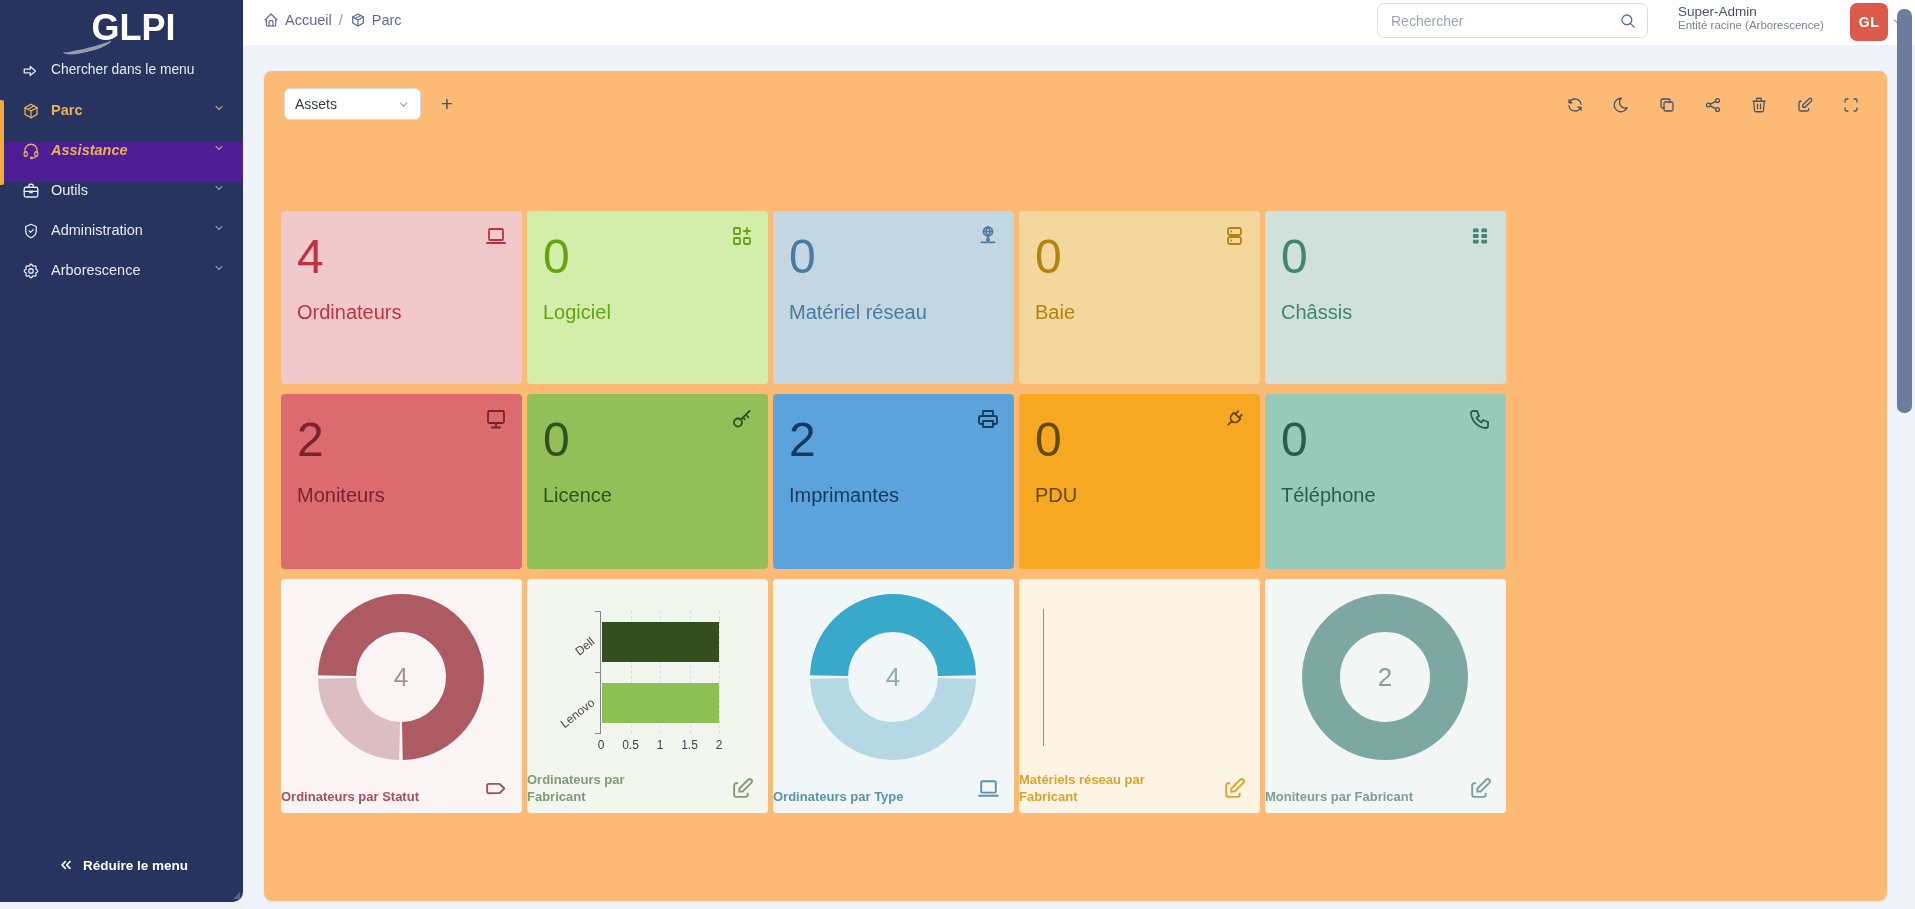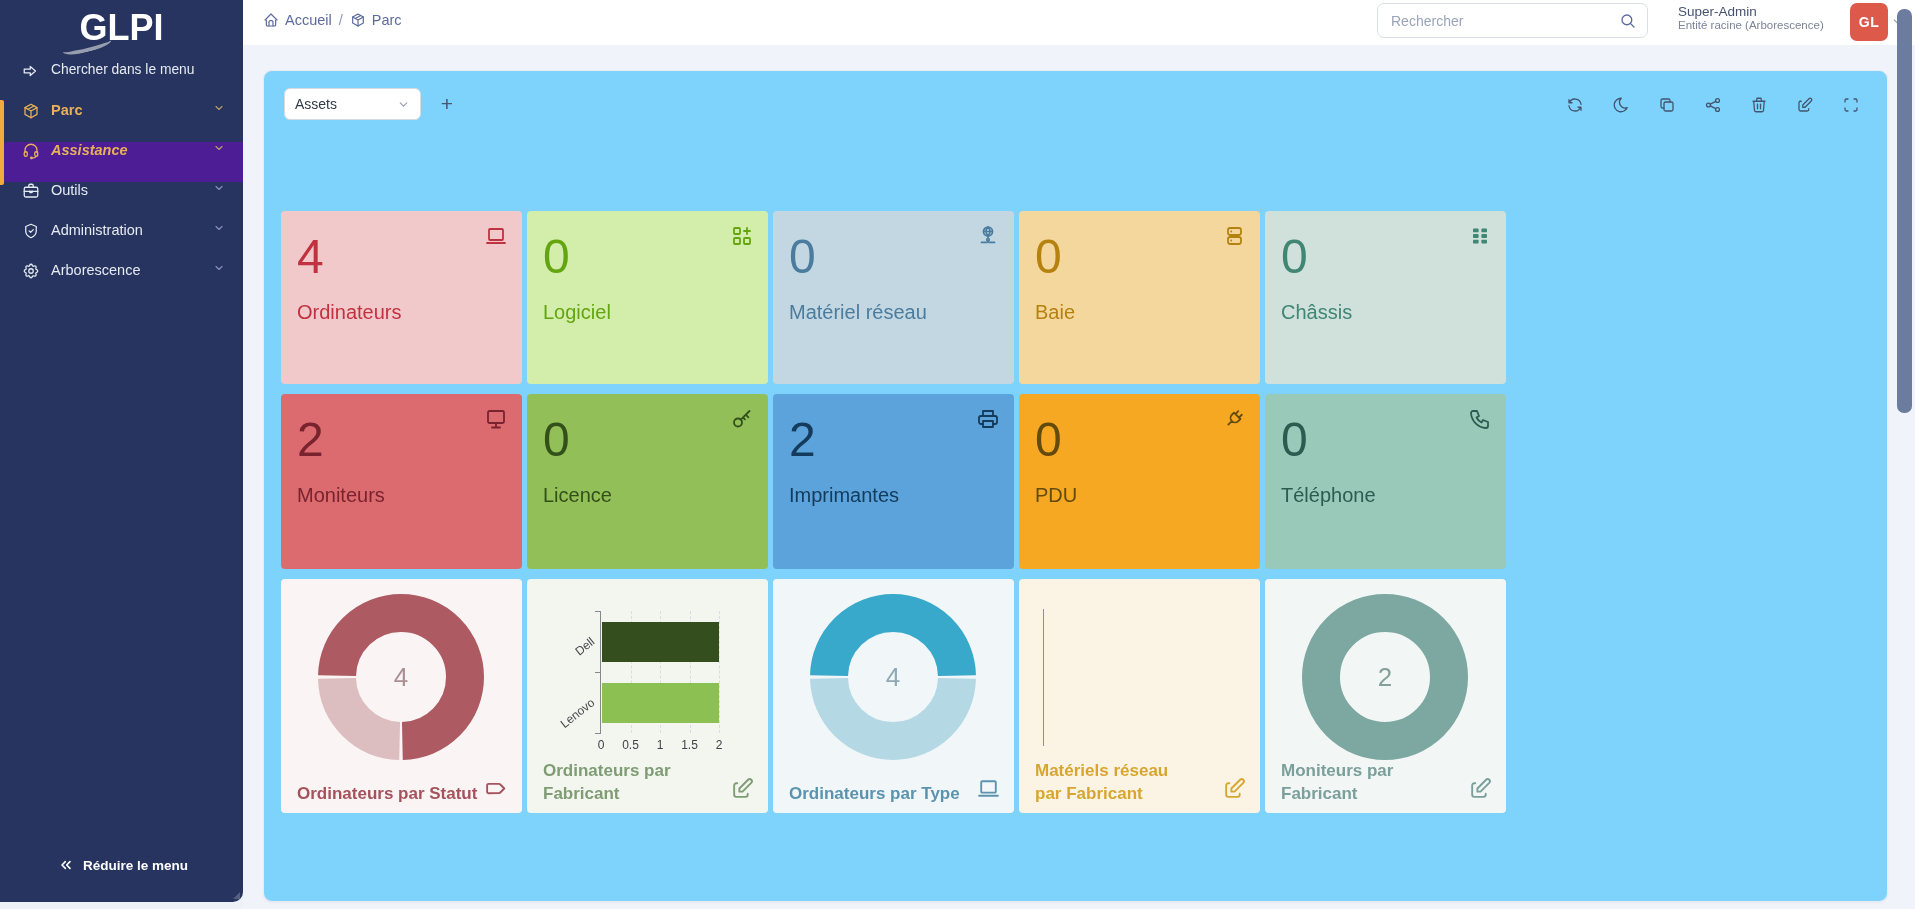--- a/index.html
+++ b/index.html
@@ -28,21 +28,21 @@
   .user-text { position:absolute; left:1435px; top:4px; cursor:pointer; }
   .user-name { font-size:13.5px; color:#47536e; line-height:15px; }
   .user-entity { font-size:11.5px; color:#7b8499; line-height:13px; }
   .avatar { position:absolute; left:1607px; top:3px; width:38px; height:38px; border-radius:7px;
             color:#fff; font-weight:700; font-size:14px; letter-spacing:.5px;
             display:flex; align-items:center; justify-content:center; cursor:pointer; }
   .user-chev { position:absolute; left:1648px; top:15px; color:#97a0b4; cursor:pointer; }
 
   
   .content-bg { position:absolute; left:243px; top:45px; width:1672px; height:864px; background:#f0f3f9; }
-  .panel { position:absolute; left:263px; top:70px; width:1625px; height:832px; background:#7dd3fc;
+  .panel { position:absolute; left:263px; top:70px; width:1625px; height:832px; background:#fdba74;
            border:1px solid #e9ecf2; border-radius:9px; box-shadow:0 1px 2px rgba(30,40,60,.05); }
 
   .dash-select { position:absolute; left:20px; top:17px; width:137px; height:32px;
                  border:1px solid #d5dae3; border-radius:6px; display:flex; align-items:center;
                  padding:0 10px; font-size:14px; color:#313a49; cursor:pointer; background:#fff; }
   .dash-select .chev { margin-left:auto; color:#9aa3b5; }
   .add-btn { position:absolute; left:170px; top:20px; font-size:21px; color:#49566f;
              width:26px; height:26px; display:flex; align-items:center; justify-content:center; cursor:pointer; }
   .tool-icons { position:absolute; left:1302px; top:25px; display:flex; gap:28px; color:#44536e; }
   .tool-icons span { cursor:pointer; }
@@ -50,21 +50,21 @@
   
   .grid { position:absolute; left:17px; top:140px; display:grid;
           grid-template-columns:repeat(5,241px); grid-template-rows:173px 175px 234px;
           column-gap:5px; row-gap:10px; }
   .stat-card { position:relative; border-radius:4px; cursor:pointer; }
   .stat-num { position:absolute; left:16px; top:22px; font-size:48px; line-height:1; letter-spacing:-1px; }
   .stat-lbl { position:absolute; left:16px; top:90px; font-size:20px; }
   .stat-ic  { position:absolute; right:14px; top:13px; }
 
   .chart-card { position:relative; border-radius:4px; }
-  .cc-title { position:absolute; left:16px; bottom:8px; font-size:17px; font-weight:700;
+  .cc-title { position:absolute; left:0; bottom:8px; font-size:13px; font-weight:700;
               line-height:1.32; width:158px; }
   .cc-title.one-line { width:200px; white-space:nowrap; }
   .cc-icon { position:absolute; right:13px; bottom:12px; cursor:pointer; }
   .donut-svg { position:absolute; left:35px; top:13px; cursor:pointer; }
   .donut-center { position:absolute; left:35px; top:98px; width:170px; text-align:center;
                   transform:translateY(-50%); font-size:26px; }
 
   
   .barplot { position:absolute; left:73px; top:32px; width:118px; height:122px;
              border-left:1px solid #85888f; }
@@ -72,21 +72,21 @@
   .hbar { position:absolute; left:1px; height:40px; }
   .btick { position:absolute; top:127px; transform:translateX(-50%); font-size:12px; color:#3f4249; }
   .bcat { position:absolute; left:-78px; width:70px; text-align:right; font-size:12px; color:#4a4a4f;
           transform-origin:100% 50%; transform:rotate(-38deg); }
   .axtick { position:absolute; left:-6px; width:6px; height:1px; background:#85888f; }
   .empty-axis { position:absolute; left:24px; top:30px; width:1px; height:137px; background:#8d9095; }
 
   
   .sidebar { position:absolute; left:0; top:0; width:243px; height:902px; background:#26345f;
              border-radius:0 0 10px 0; z-index:5; color:#e6eaf3; }
-  .logo { position:absolute; top:6px; left:0; width:100%; height:44px; display:flex;
+  .logo { position:absolute; top:6px; left:12px; width:100%; height:44px; display:flex;
           align-items:center; justify-content:center; font-size:36px; font-weight:700;
           letter-spacing:0; color:#fff; }
   .logo-swoosh { position:absolute; top:40px; left:62px; width:50px; height:12px;
                  border-bottom:4px solid #aab0bc; border-radius:50%; transform:rotate(-14deg); opacity:.85; }
   .nav { position:absolute; top:62px; left:0; right:0; }
   .nav-item { height:40px; display:flex; gap:11px; padding:0 18px 0 22px;
               font-size:14.5px; cursor:pointer; }
   .nav-item .chev { margin-left:auto; color:#8d97b8; }
   .nav-item.gold { color:#e8b159; font-weight:700; }
   .nav-item.gold .chev { color:#c2a06a; }

